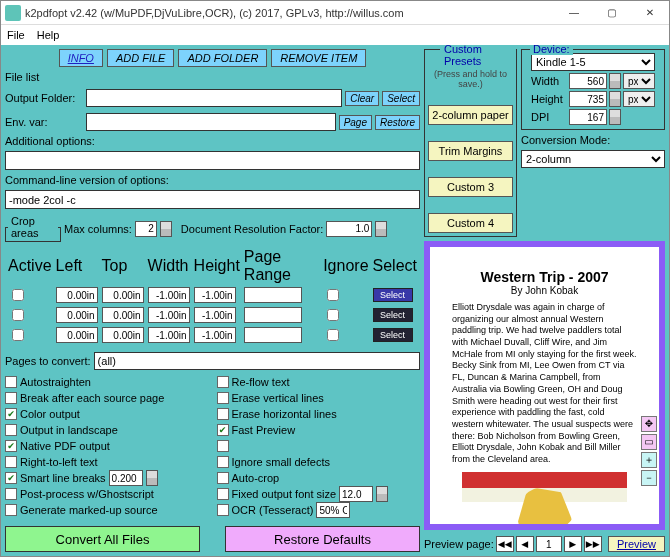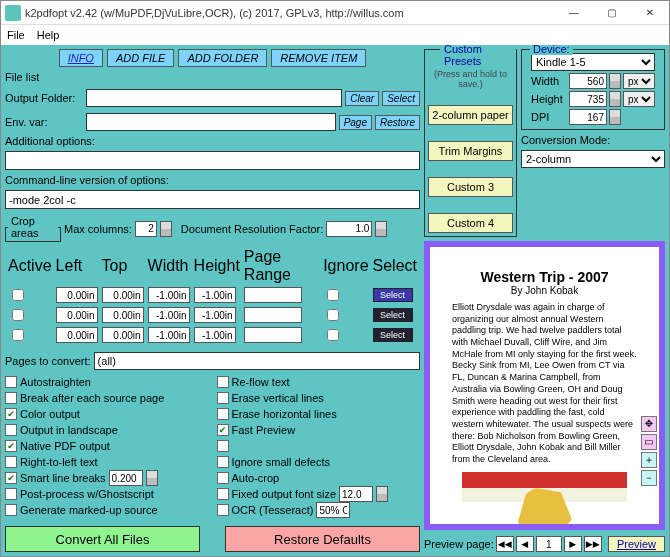--- a/index.html
+++ b/index.html
@@ -31,21 +31,21 @@
 .cropinp.pr { width: 58px; text-align: left; }
 .cb { width: 12px; height: 12px; }
 .selectbtn { width: 40px; height: 14px; font-size: 9px; background: #3838a8; color: #fff; border: 1px solid #222; text-align: center; line-height: 12px; }
 .selectbtn.disabled { background: #223; }
 .opts { display: grid; grid-template-columns: 1fr 1fr; gap: 0 8px; font-size: 10.5px; }
 .optrow { display: flex; align-items: center; gap: 3px; height: 16px; }
 .optcb { width: 12px; height: 12px; border: 1px solid #666; background: #fff; display: inline-flex; align-items: center; justify-content: center; font-size: 9px; }
 .optcb.chk::after { content: "✔"; color: #1a7a1a; }
 .bigbtn { flex: 1; height: 26px; font-size: 13px; border: 1px solid #333; cursor: pointer; }
 .bigbtn.green { background: #8ff58f; }
-.bigbtn.pink { background: #fca5a5; }
+.bigbtn.pink { background: #f0abfc; }
 .presets { border: 1px solid #333; padding: 3px; display: flex; flex-direction: column; gap: 16px; background: #5ec4c4; position: relative; }
 .presets .grplabel { position: absolute; top: -7px; left: 15px; background: #5ec4c4; padding: 0 4px; font-size: 11px; color: #00a; }
 .presets .hint { font-size: 9px; text-align: center; color: #444; margin-top: 16px; }
 .preset-btn { background: #f5f5c0; border: 1px solid #555; padding: 3px; text-align: center; cursor: pointer; font-size: 11px; }
 .devgroup { border: 1px solid #333; padding: 3px 9px 4px; position: relative; }
 .devgroup .grplabel { position: absolute; top: -7px; left: 8px; background: #5ec4c4; padding: 0 3px; font-size: 11px; color: #00a; }
 .devrow { display: flex; align-items: center; gap: 2px; margin-top: 2px; }
 .select { background: #fff; border: 1px solid #333; height: 18px; font-size: 11px; }
 .numinp { width: 38px; height: 16px; background: #fff; border: 1px solid #555; font-size: 10px; text-align: right; }
 .spin { width: 12px; height: 16px; display: inline-block; border: 1px solid #555; background: linear-gradient(#ddd 50%, #bbb 50%); position: relative; }

